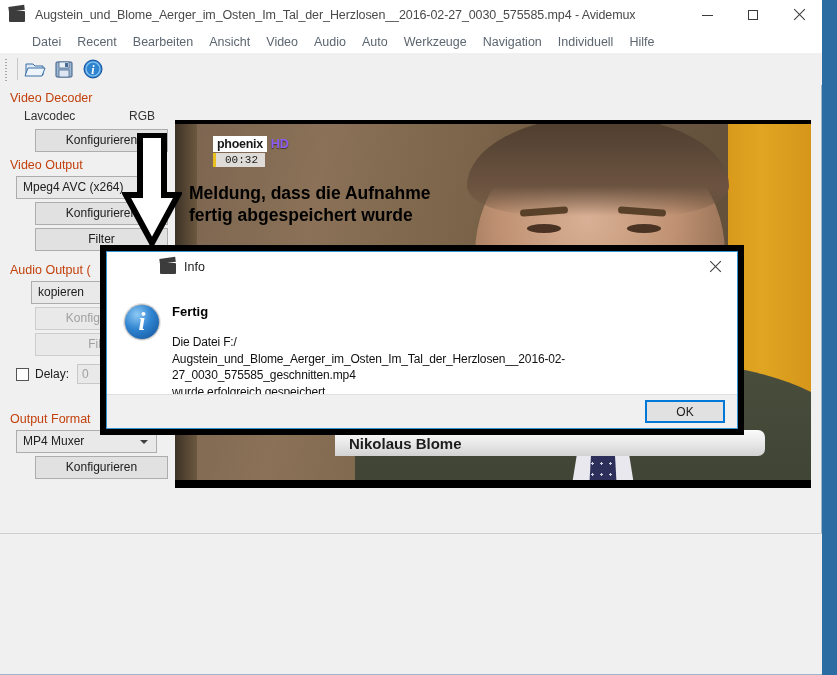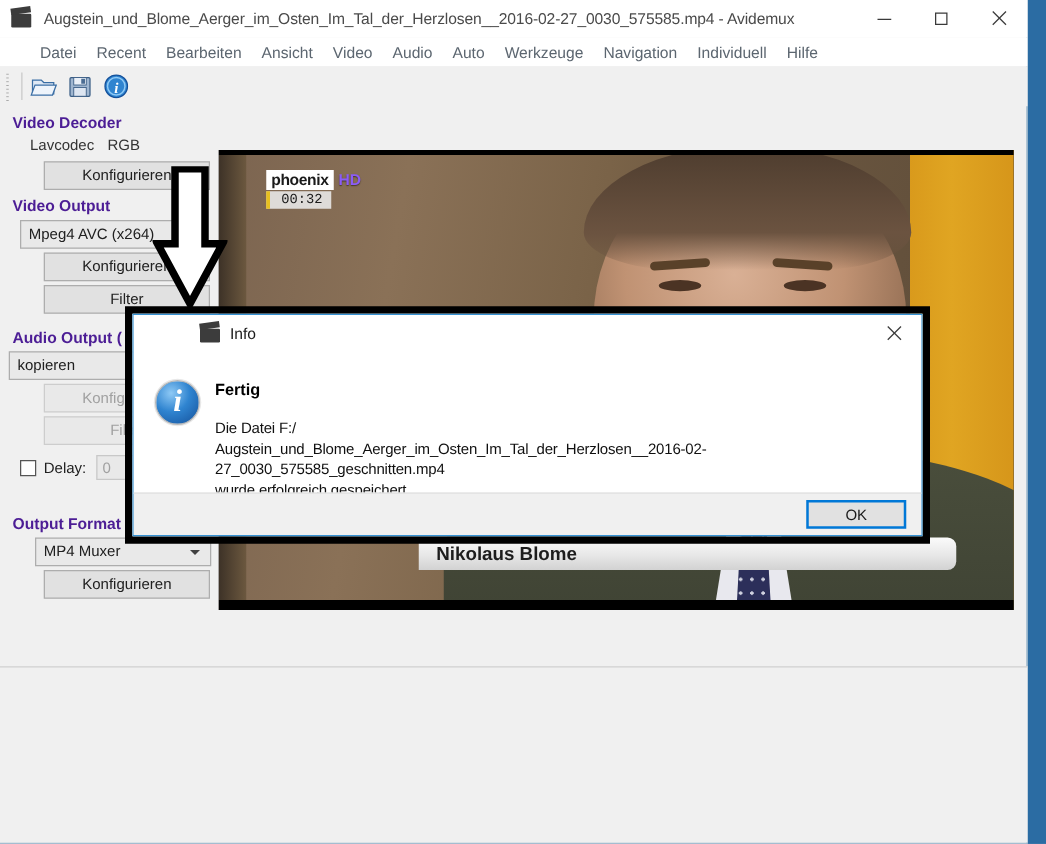--- a/index.html
+++ b/index.html
@@ -102,26 +102,27 @@
     margin-right: 1px;
   }
 
   
   .leftpanel {
     position: absolute; left: 0; top: 85px;
     width: 175px; height: 448px;
     background: #f0f0f0;
   }
   .sect-title {
-    font-size: 12.5px; font-weight: bold; color: #4c1d95;
+    font-size: 12.5px; font-weight: normal; color: #c2410c;
     margin: 6px 0 4px 10px;
   }
   .row-labels {
     display: flex; font-size: 12px; color: #333;
     margin: 4px 0 6px 24px;
+    gap: 43px;
   }
   .row-labels span:first-child { width: 62px; }
   .btn {
     display: block;
     height: 23px; line-height: 21px;
     background: #e1e1e1;
     border: 1px solid #adadad;
     font-size: 12px; color: #202020;
     text-align: center;
     margin: 3px 0 3px 35px;
@@ -443,34 +444,34 @@
 
     <div class="sect-title">Video Output</div>
     <div class="combo">
       <span>Mpeg4 AVC (x264)</span>
       <span class="arrow"></span>
     </div>
     <div class="btn">Konfigurieren</div>
     <div class="btn">Filter</div>
 
     <div class="sect-title" style="margin-top:12px">Audio Output (</div>
-    <div class="combo" style="margin-left:7px">
+    <div class="combo" style="margin-left:31px">
       <span>kopieren</span>
       <span class="arrow"></span>
     </div>
     <div class="btn disabled">Konfigurieren</div>
     <div class="btn disabled">Filter</div>
     <div class="delay-row">
       <span class="chk"></span>
       <span>Delay:</span>
       <span class="delay-field">0</span>
     </div>
 
     <div class="sect-title" style="margin-top:28px">Output Format</div>
-    <div class="combo" style="margin-left:28px">
+    <div class="combo" style="margin-left:16px">
       <span>MP4 Muxer</span>
       <span class="arrow"></span>
     </div>
     <div class="btn">Konfigurieren</div>
   </div>
 
   <div class="preview">
     <div class="bg-wall"></div>
     <div class="dark-strip"></div>
     <div class="yellow-strip"></div>
@@ -488,20 +489,24 @@
 
     <div class="preview-blackbar-top"></div>
     <div class="preview-blackbar-bottom"></div>
 
     <div class="phoenix-logo">
       <span class="ph-name">phoenix</span>
       <span class="ph-hd">HD</span>
     </div>
     <div class="ph-time">00:32</div>
 
+    <div class="overlay-text">
+      <div>Meldung, dass die Aufnahme</div>
+      <div>fertig abgespeichert wurde</div>
+    </div>
 
     <div class="lower-third">
       <span>Nikolaus Blome</span>
     </div>
   </div>
 
   <div class="big-arrow">
     <svg width="60" height="113" viewBox="0 0 60 113">
       <path d="M18 2 L42 2 L42 62 L56 62 L30 110 L4 62 L18 62 Z" fill="#ffffff" stroke="#000000" stroke-width="6" stroke-linejoin="miter"></path>
     </svg>

